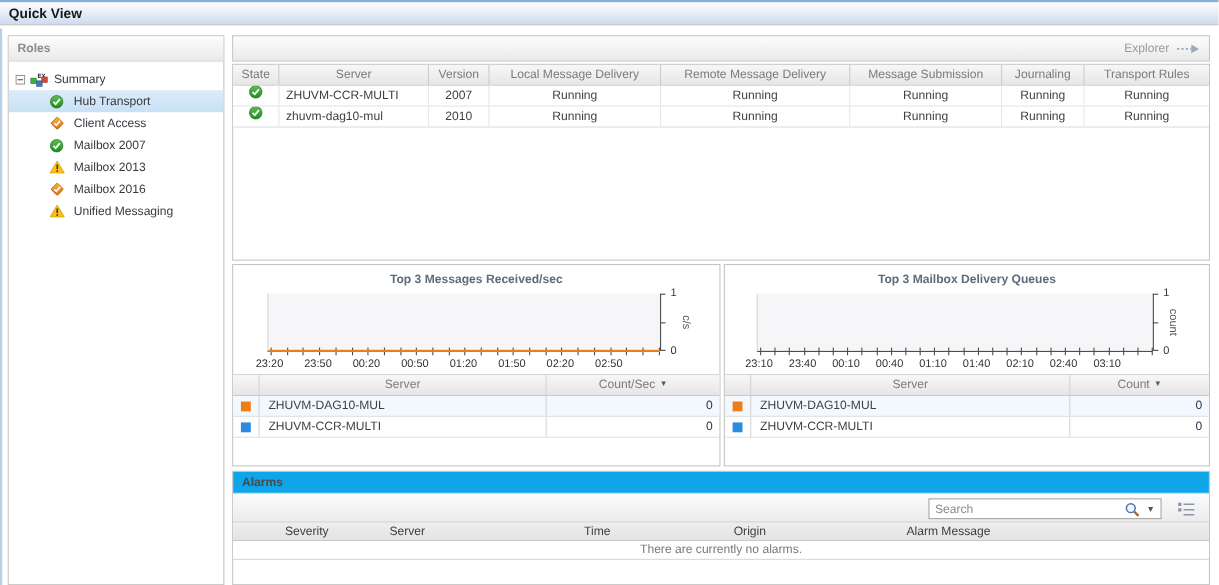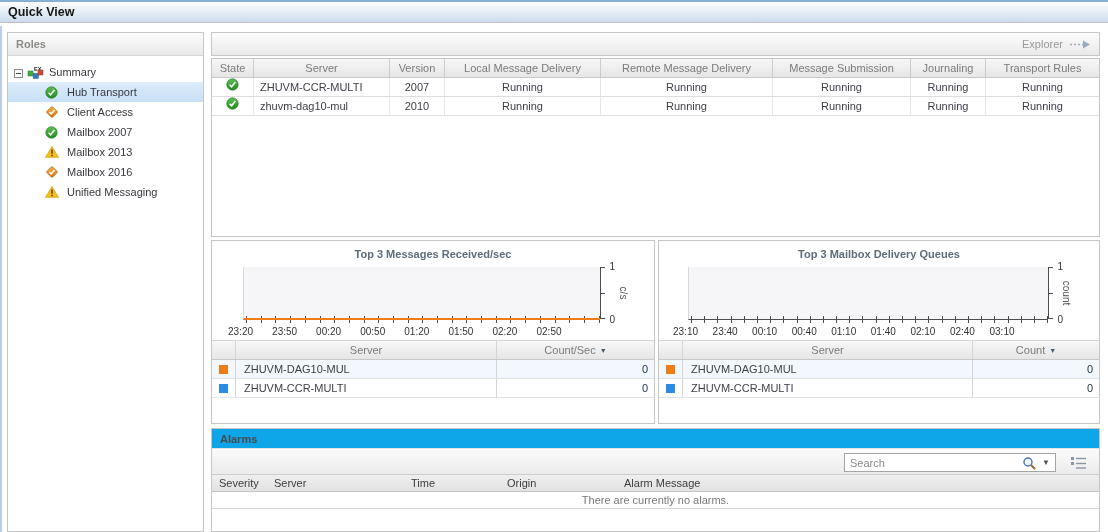--- a/index.html
+++ b/index.html
@@ -55,21 +55,21 @@
   .plot { position:absolute; background:#f6f6f8; border-bottom:1px solid #4d4d4d; border-left:1px solid #d9d9d9; }
   .plot .yaxis { position:absolute; right:-1px; top:0; bottom:0; width:1px; background:#4d4d4d; }
   .plot .ytick { position:absolute; right:-5px; width:5px; height:1px; background:#4d4d4d; }
   .plot .ymax { position:absolute; right:-15px; top:-6px; font-size:10px; color:#333; }
   .plot .ymin { position:absolute; right:-15px; bottom:-6px; font-size:10px; color:#333; }
   .plot .yunit { position:absolute; right:-30px; top:50%; font-size:10px; color:#555;
      transform:translate(0,-50%) rotate(90deg); }
   .plot .xtick { position:absolute; bottom:-4px; width:1px; height:7px; background:#4d4d4d; z-index:1; }
   .plot .zero-line { position:absolute; left:0; right:0; bottom:-1px; height:2px; z-index:2; }
   .xlabels { position:absolute; font-size:10px; color:#333; }
-  .xlabels span { position:absolute; top:0; width:34px; }
+  .xlabels span { position:absolute; top:0; width:34px; text-align:center; }
 
   .legend-table { position:absolute; left:0; right:0; top:99px; border-top:1px solid #d5d5d5; }
   .legend-table .lt-head { display:flex; height:19px; background:linear-gradient(#f7f7f7,#e6e6e6);
      border-bottom:1px solid #c9c9c9; color:#7b7b7b; }
   .legend-table .lt-head .cell { line-height:18px; text-align:center; }
   .legend-table .swcol { width:24px; border-right:1px solid #d5d5d5; flex:0 0 auto;
      display:flex; align-items:center; justify-content:center; }
   .legend-table .srvcol { flex:1; }
   .legend-table .valcol { border-left:1px solid #d5d5d5; flex:0 0 auto; }
   .legend-table .lt-row { display:flex; height:19px; border-bottom:1px solid #e2e2e2; }
@@ -88,21 +88,21 @@
   .searchbox { position:absolute; right:43px; top:4px; width:212px; height:19px; background:#fff;
      border:1px solid #a5a5a5; }
   .searchbox input { position:absolute; left:0; top:0; width:160px; height:17px; border:none; outline:none;
      font-family:"Liberation Sans", sans-serif; font-size:11px; color:#444; padding-left:5px; background:transparent; }
   .searchbox input::placeholder { color:#8a8a8a; }
   .searchbox .mag { position:absolute; right:18px; top:2px; }
   .searchbox .caret { position:absolute; right:5px; top:4px; font-size:8px; color:#555; }
   .tbl-opt { position:absolute; right:13px; top:7px; cursor:pointer; }
   #alarm-head { display:flex; height:17px; background:linear-gradient(#efefef,#e2e2e2);
      border-bottom:1px solid #c6c6c6; color:#3d3d3d; }
-  #alarm-head .cell { line-height:16px; padding-left:7px; overflow:hidden; white-space:nowrap; }
+  #alarm-head .cell { line-height:16px; padding-left:7px; overflow:hidden; white-space:nowrap;margin-left:40px; }
   .a-empty { height:17px; line-height:16px; text-align:center; color:#7a7a7a; border-bottom:1px solid #d9d9d9; background:#fff; }
 </style>
 </head>
 <body>
 
 <div id="app">
 
   <div class="topbar">
     <div class="t">Quick View</div>
   </div>

